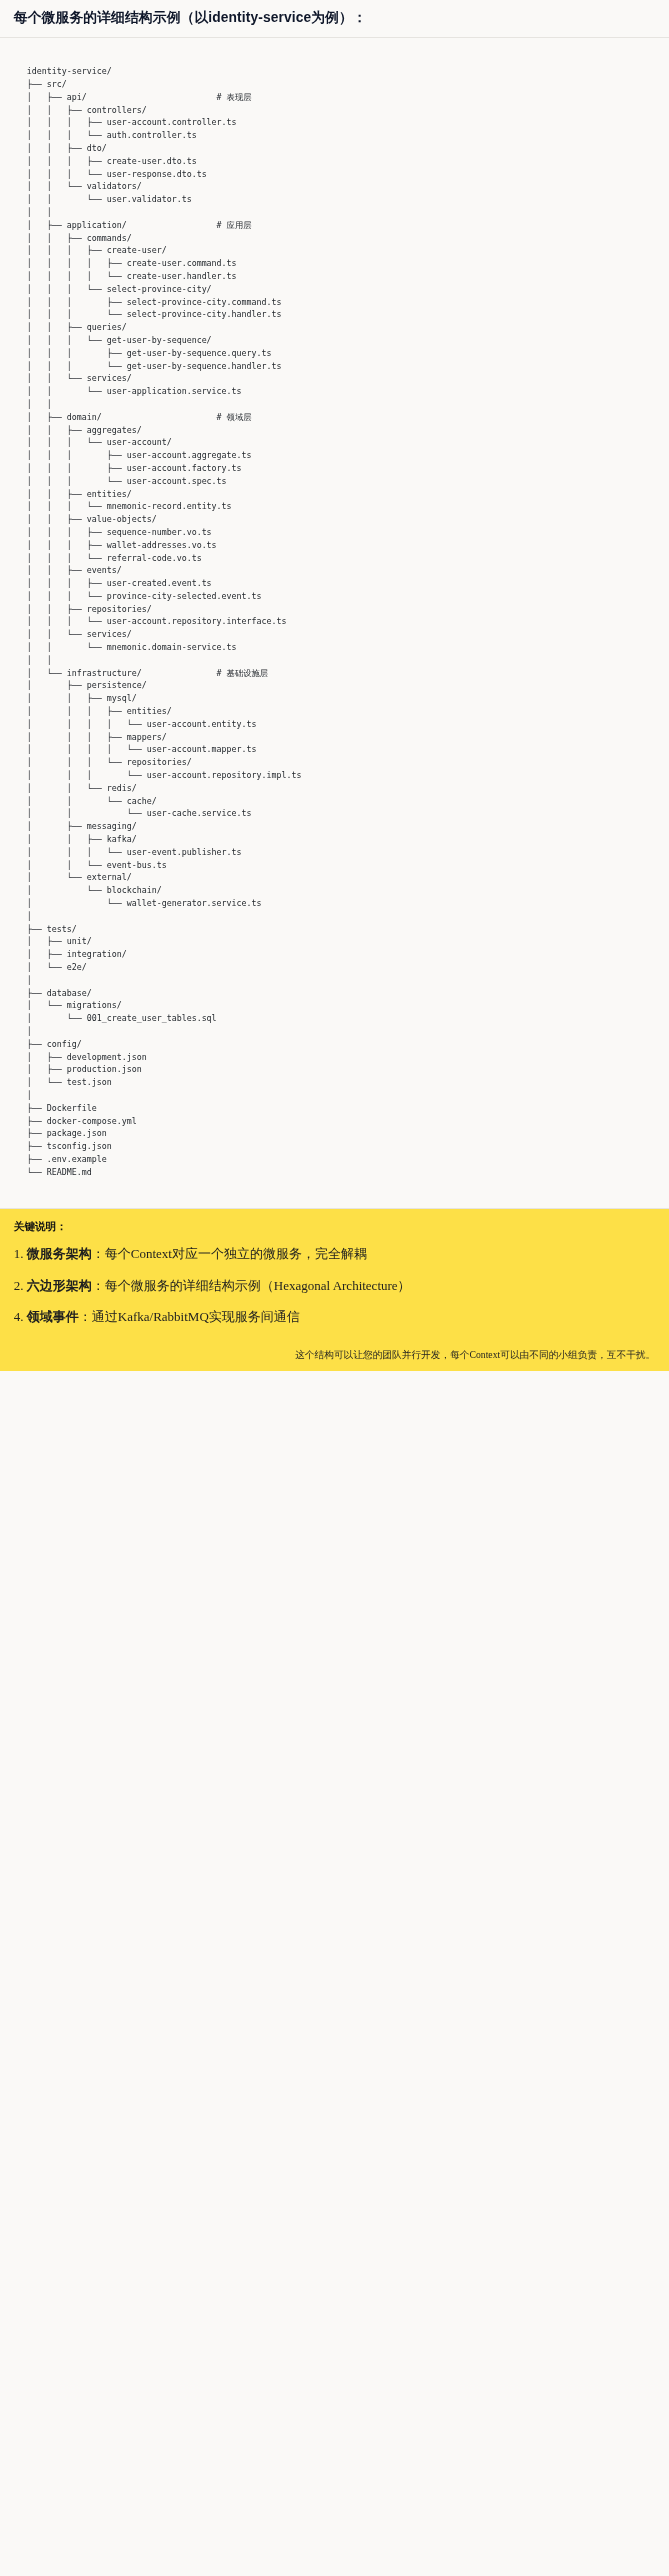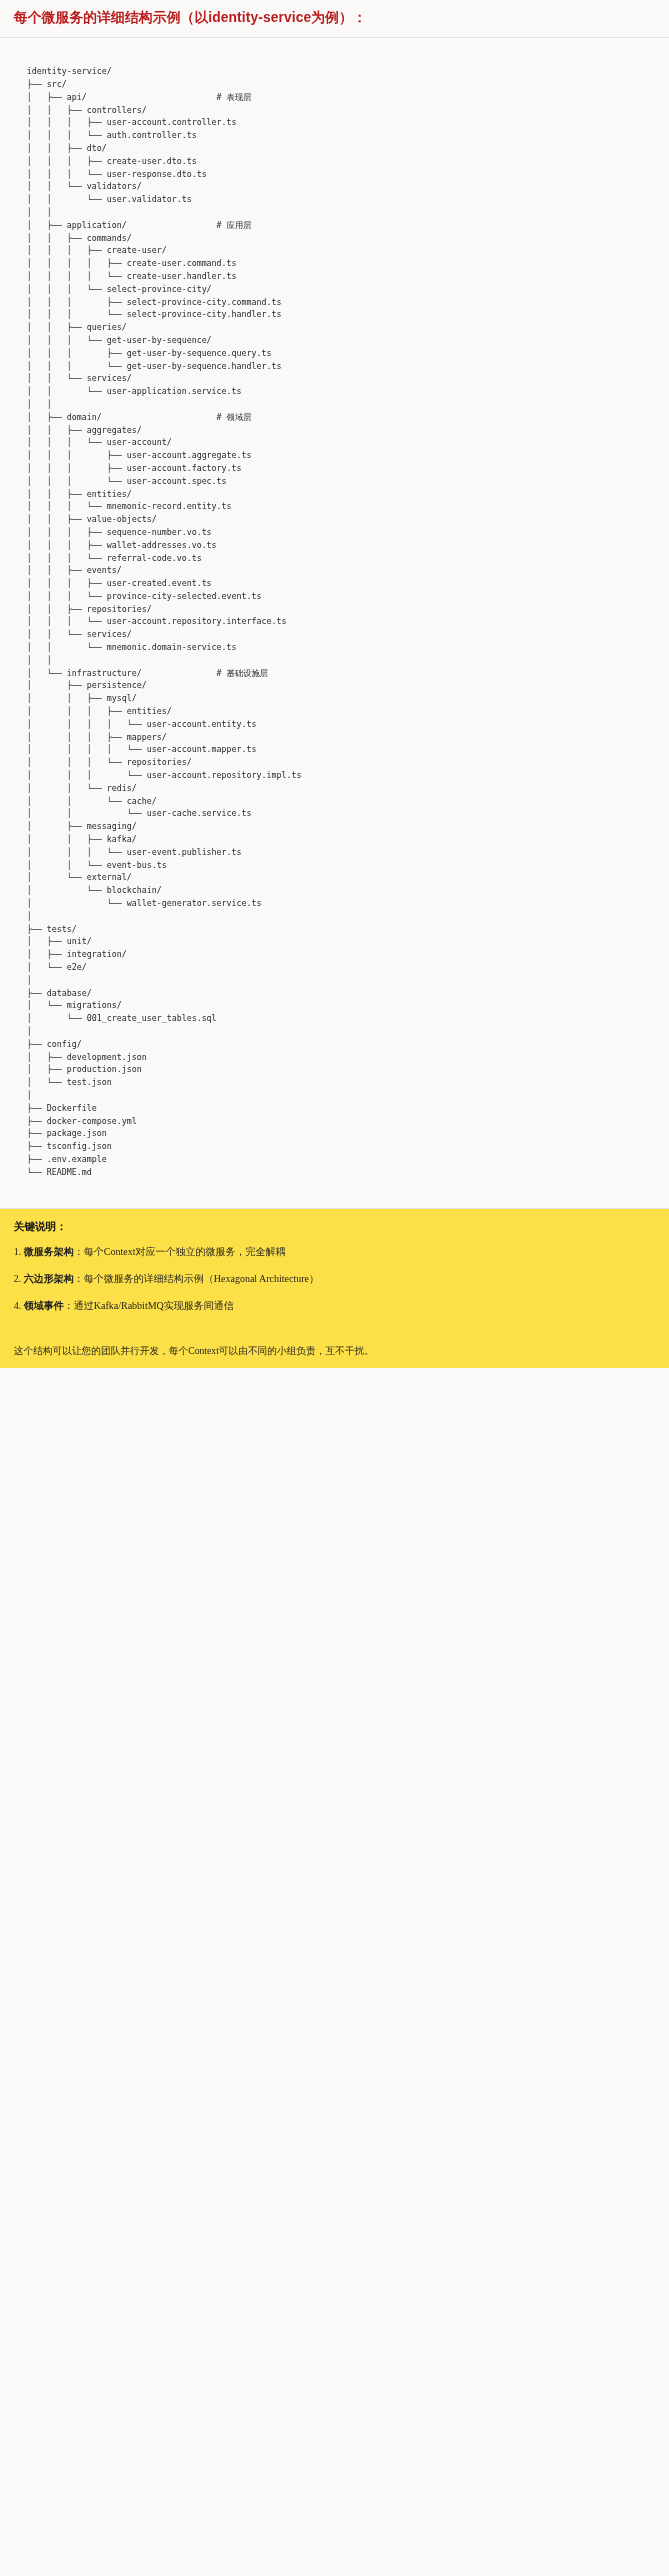--- a/index.html
+++ b/index.html
@@ -24,21 +24,21 @@
     padding: 8.8px 13.8px 10px 13.8px;
     border-bottom: 0.6px solid #e6e4e0;
     background: #faf9f7;
   }
   .doc-title {
     font-family: "Liberation Sans", "DejaVu Sans", sans-serif;
     font-weight: bold;
     font-size: 13.8px;
     line-height: 1.35;
     letter-spacing: 0.1px;
-    color: #b91c1c;
+    color: #0f172a;
     margin: 0;
   }
 
   
   .tree-block {
     padding: 13.8px 13.8px 16.3px 13.8px;
     background: #faf9f7;
     border-bottom: 0.6px solid #e6e4e0;
   }
   pre.tree {
@@ -58,41 +58,42 @@
     background: #fde047;
   }
   .notes-heading {
     font-family: "Liberation Sans", "DejaVu Sans", sans-serif;
     font-weight: bold;
     font-size: 10.6px;
     color: #121212;
     margin: 0 0 10px 0;
   }
   .note-item {
-    font-size: 10px;
+    font-size: 13px;
     line-height: 1.55;
     margin: 0 0 11.3px 0;
     color: #1f1f1f;
   }
   .note-item .note-num {
     font-family: "Liberation Serif", "DejaVu Serif", serif;
   }
   .note-item .note-term {
     font-family: "Liberation Sans", "DejaVu Sans", sans-serif;
     font-weight: bold;
   }
   .note-item .note-desc {
     font-family: "Liberation Serif", "DejaVu Serif", serif;
   }
   .closing {
     font-family: "Liberation Serif", "DejaVu Serif", serif;
     font-size: 9.7px;
     line-height: 1.6;
-    margin: 30px 0 0 0;
+    margin: 20px 0 0 0;
     color: #1f1f1f;
+    text-align: right;
   }
 </style>
 </head>
 <body>
 
 <div class="page">
 
   <div class="title-block">
     <h1 class="doc-title">每个微服务的详细结构示例（以identity-service为例）：</h1>
   </div>

